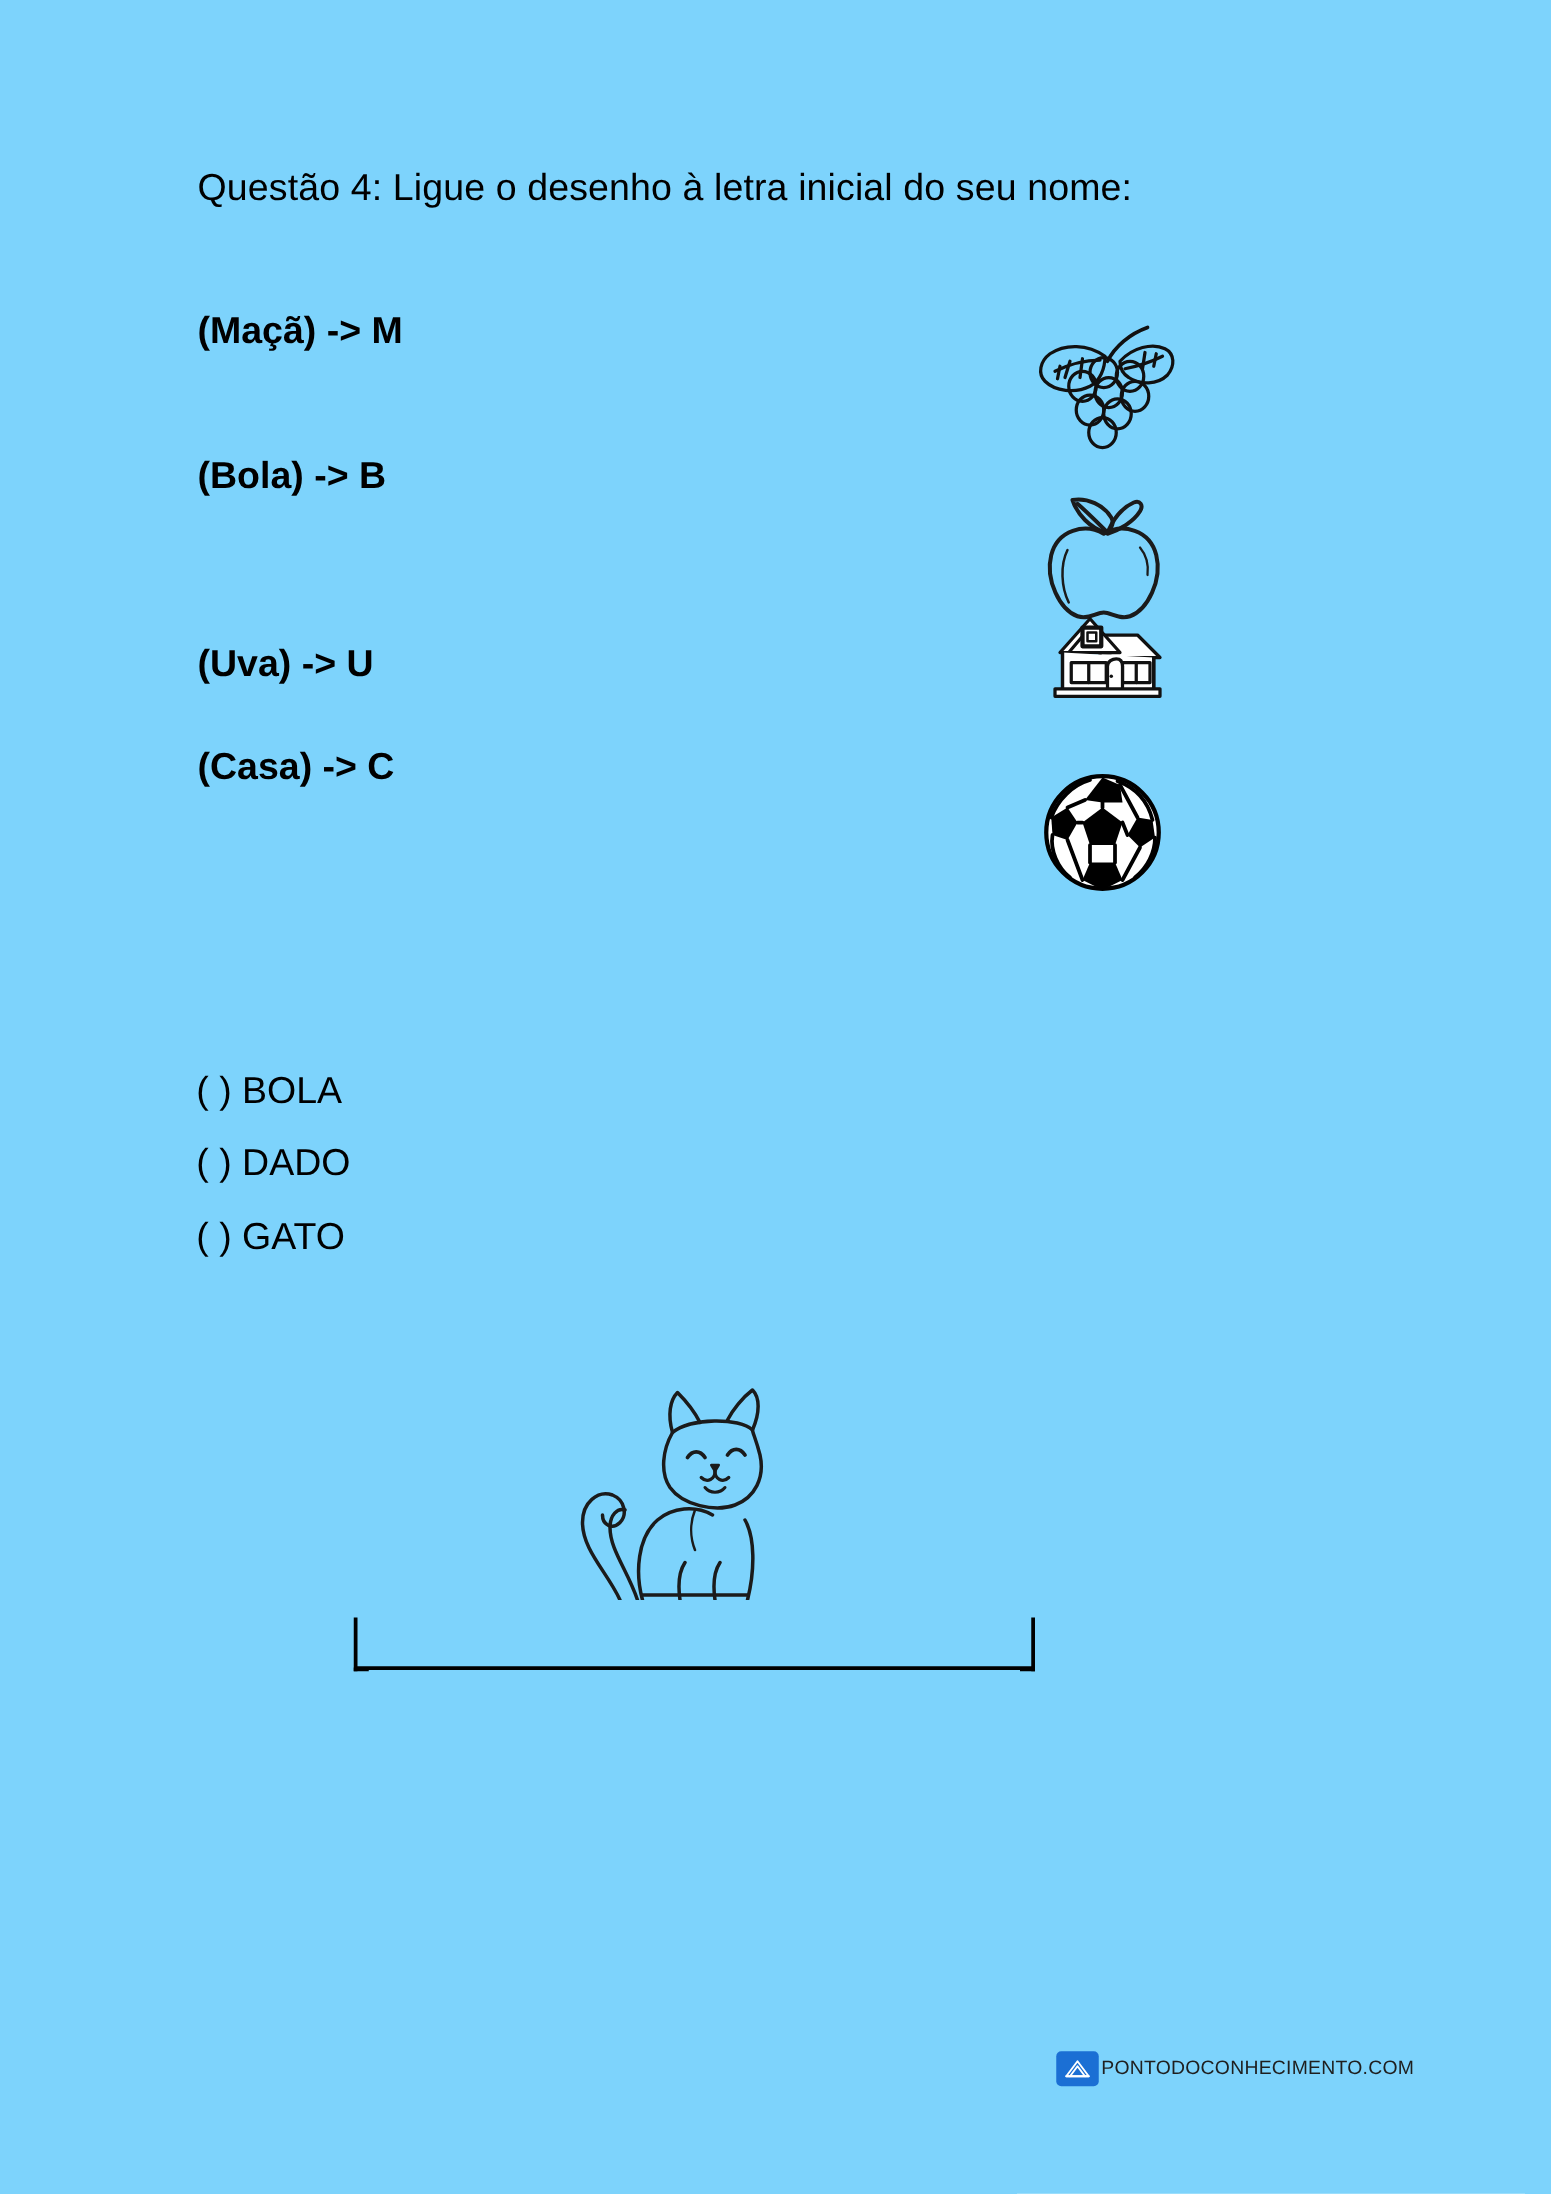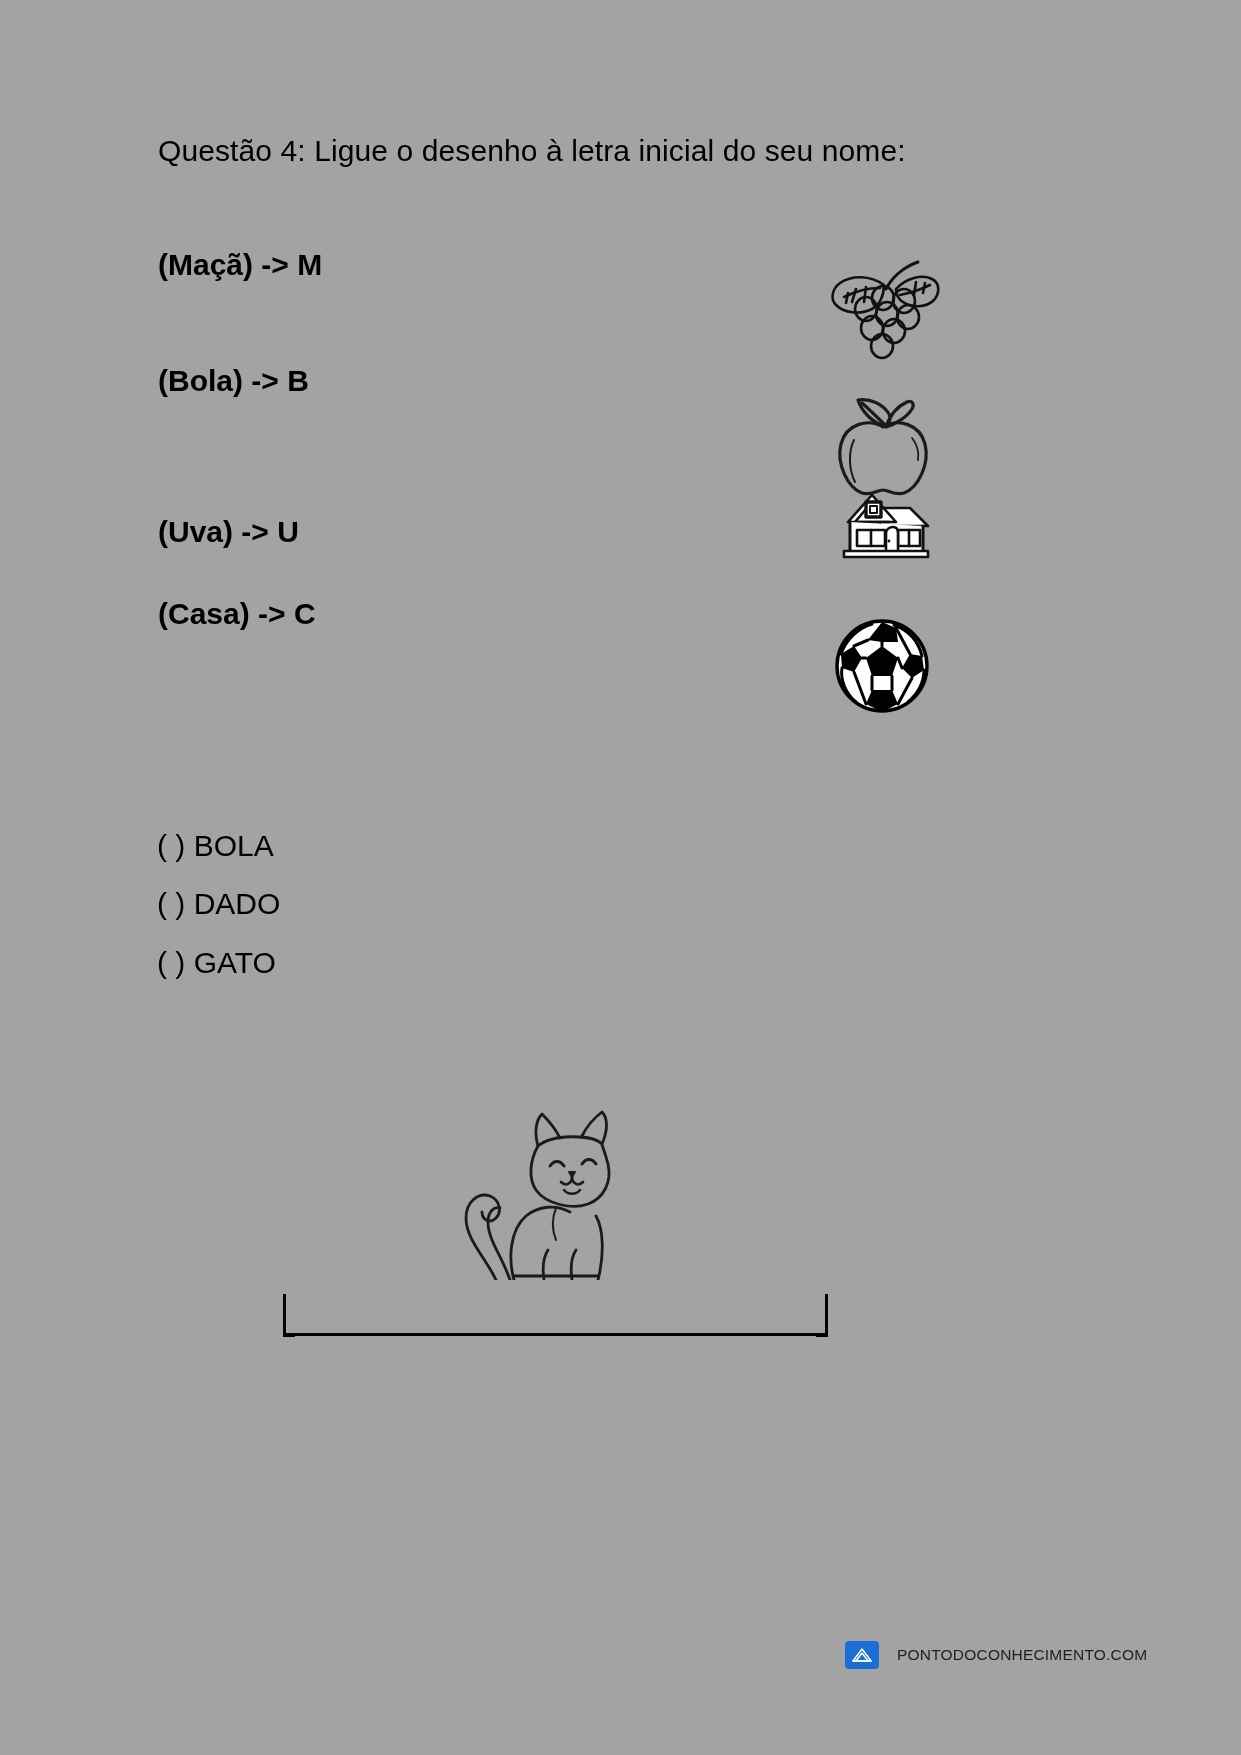--- a/index.html
+++ b/index.html
@@ -12,21 +12,21 @@
     height: 1755px;
     position: relative;
     font-family: "Liberation Sans", sans-serif;
     color: #000000;
     overflow: hidden;
   }
 
   .page {
     position: absolute;
     inset: 0;
-    background: #a3a3a3;
+    background: #7dd3fc;
   }
 
   
   .q-heading {
     position: absolute;
     left: 158px;
     font-size: 30px;
     line-height: 1.15;
     letter-spacing: 0.1px;
     white-space: nowrap;
@@ -43,20 +43,21 @@
     font-weight: bold;
   }
 
   .option-line {
     position: absolute;
     left: 157px;
     font-size: 30px;
     line-height: 1.15;
     white-space: nowrap;
     color: #000;
+    margin-top: 27px;
   }
 
   
   .art {
     position: absolute;
   }
   .art svg { display: block; }
 
   
   .answer-line {
@@ -94,21 +95,21 @@
     background: #000;
   }
 
   
   .watermark {
     position: absolute;
     left: 845px;
     top: 1641px;
     display: flex;
     align-items: center;
-    gap: 18px;
+    gap: 2px;
   }
   .watermark .mark-icon {
     width: 34px;
     height: 28px;
     background: #1b6fd4;
     border-radius: 4px;
     display: flex;
     align-items: center;
     justify-content: center;
   }

